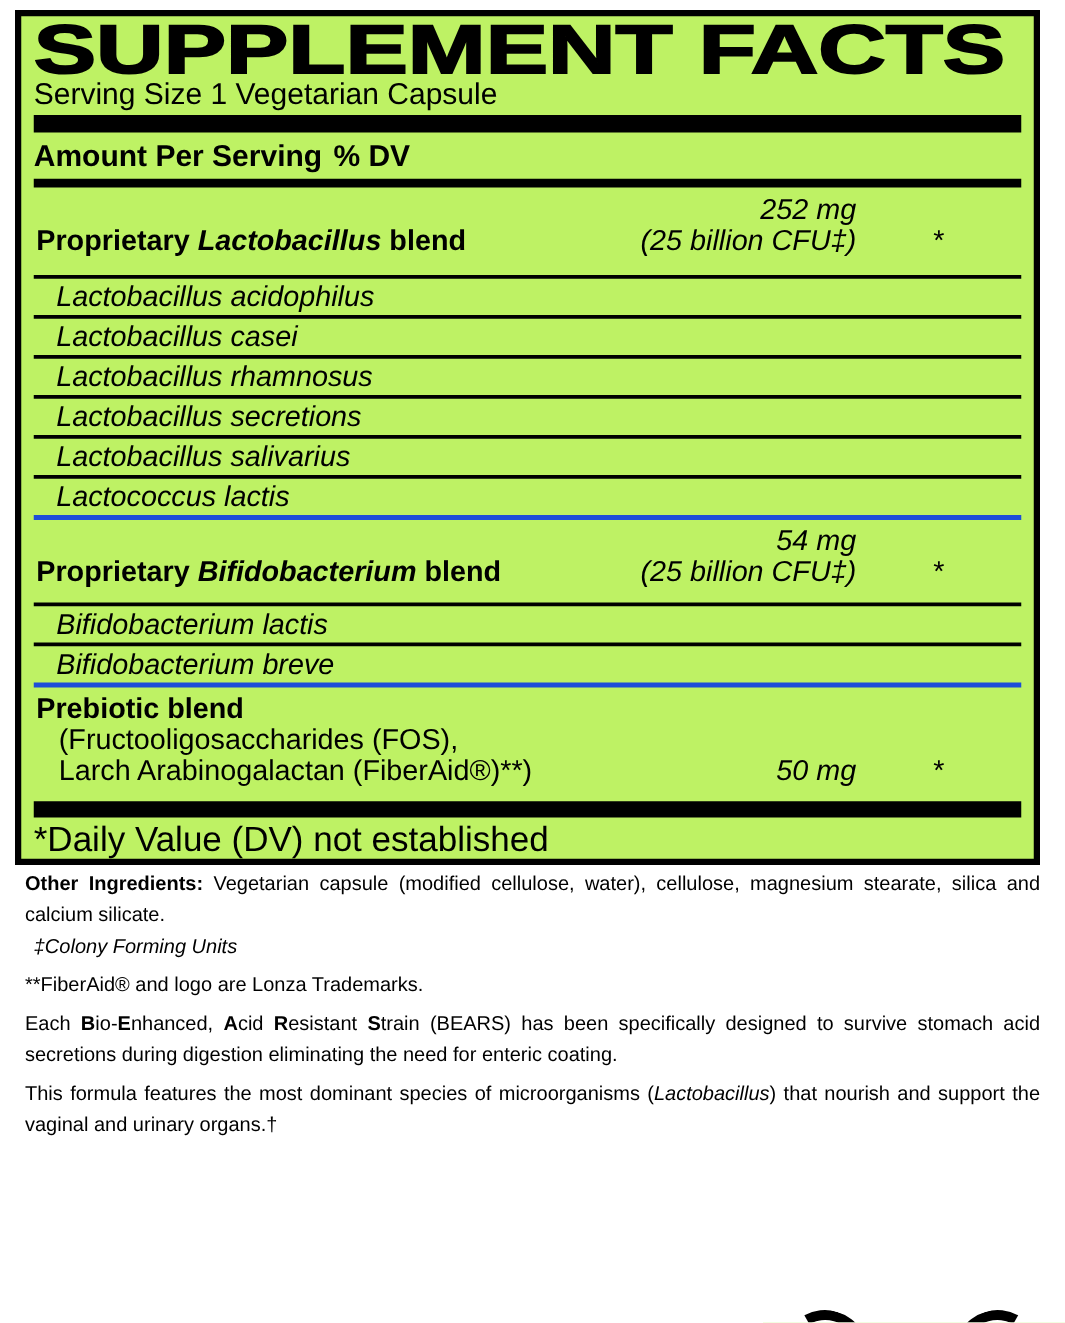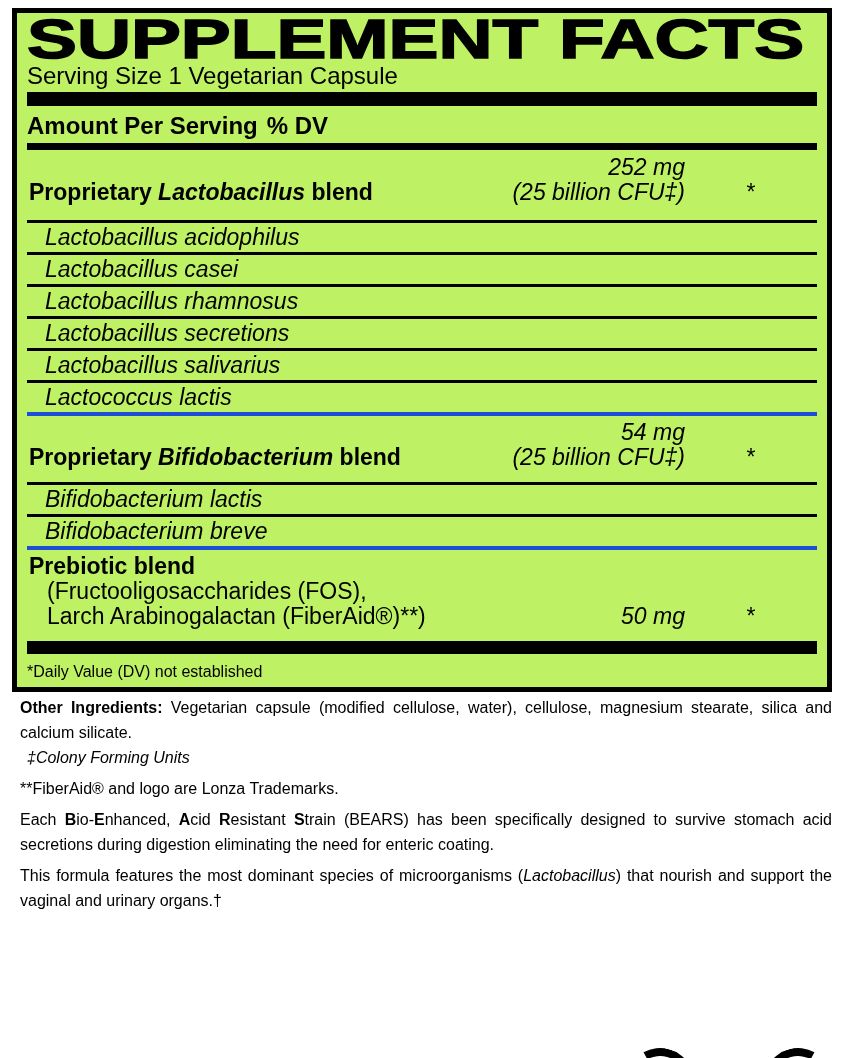--- a/index.html
+++ b/index.html
@@ -23,21 +23,21 @@
   .row{display:flex;align-items:flex-end;font-size:23px;line-height:25px;}
   .row.main{border-top:4px solid #1d4ed8;padding:4px 0 12px;font-weight:bold;}
   .rows .row:first-child{border-top:none;padding-top:5px;padding-bottom:15px;}
   .row.sub{border-top:3px solid #000;padding:2px 0;font-style:italic;}
   .cell-name{flex:1;padding-left:2px;}
   .row.sub .cell-name{padding-left:18px;}
   .subline{font-weight:normal;padding-left:18px;}
   .cell-amount{width:200px;text-align:right;font-weight:normal;font-style:italic;}
   .cell-dv{width:132px;text-align:center;font-weight:normal;}
   .bar-bottom{height:13px;background:#000;}
-  .footnote{font-size:16px;line-height:25px;padding:5px 0 6px;}
+  .footnote{font-size:28px;line-height:25px;padding:5px 0 6px;}
 
   
   .footer{position:absolute;left:20px;top:695px;width:812px;font-size:16px;line-height:25px;}
   .para{margin-top:6px;}
   .para:first-child{margin-top:0;}
   .para.tight{margin-top:0;font-style:italic;}
   .para.indent{padding-left:7px;}
   .para.justify{text-align:justify;}
   .seg-b{font-weight:bold;}
   .seg-i{font-style:italic;}

